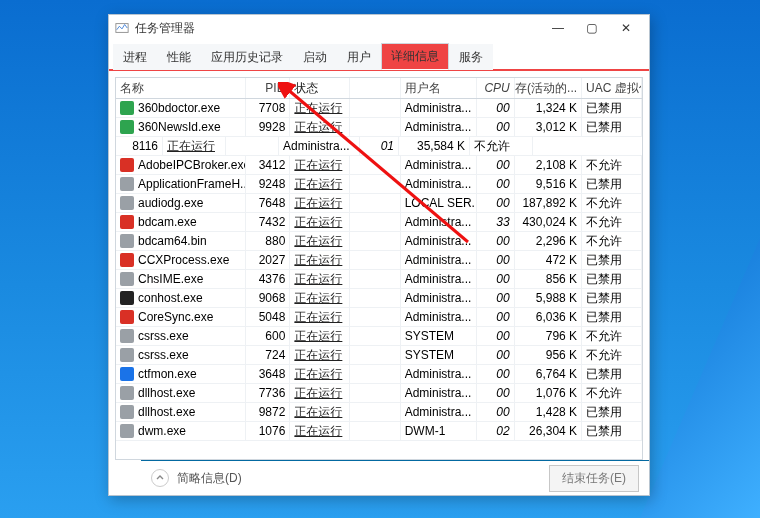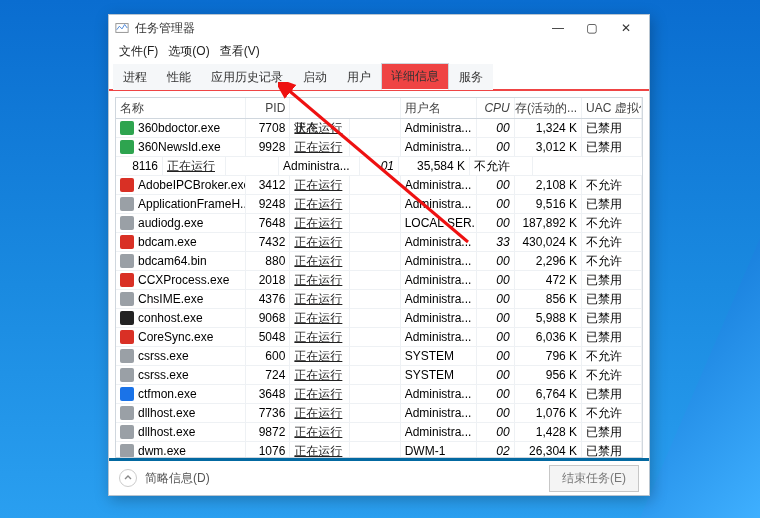--- a/index.html
+++ b/index.html
@@ -11,35 +11,35 @@
   .titlebar .ticon svg{width:14px;height:14px;}
   .titlebar .spacer{flex:1;}
   .winbtn{width:34px;height:22px;display:inline-flex;align-items:center;justify-content:center;color:#333;}
   .menubar{height:20px;display:flex;align-items:center;padding:0 6px;gap:2px;font-size:12px;color:#222;}
   .menuitem{padding:1px 4px;}
   .tabs{height:26px;display:flex;align-items:flex-end;border-bottom:2px solid #ef4444;padding:0 4px;margin-top:2px;}
   .tab{padding:4px 9px;border:1px solid transparent;border-bottom:none;color:#333;position:relative;top:1px;background:#f5f7f9;}
   .tab.active{background:#ef4444;border-color:#d0d7de;border-bottom:1px solid #fff;}
   .gridwrap{flex:1;overflow:hidden;position:relative;border-top:none;}
   .grid{position:absolute;inset:6px 6px 0 6px;border:1px solid #d0d7de;background:#fff;overflow:hidden;}
-  .ghead,.grow{display:flex;border-bottom:1px solid #eef1f4;height:18px;align-items:center;}
+  .ghead,.grow{display:flex;border-bottom:1px solid #eef1f4;height:18px;align-items:flex-end;}
   .ghead{background:#fff;border-bottom:1px solid #d0d7de;height:20px;font-size:12px;color:#444;}
   .gc{padding:0 4px;white-space:nowrap;overflow:hidden;text-overflow:ellipsis;border-right:1px solid #eef1f4;height:100%;display:flex;align-items:center;}
   .c-name{width:128px;}
   .c-pid{width:38px;justify-content:flex-end;}
   .c-status{width:54px;text-decoration:underline;color:#222;}
   .ghead .c-status{text-decoration:none;margin-top:41px;}
   .c-spacer{width:44px;}
   .c-user{width:72px;}
   .c-cpu{width:30px;justify-content:flex-end;font-style:italic;}
   .c-mem{width:62px;justify-content:flex-end;}
   .c-uac{width:54px;}
   .icon{width:14px;height:14px;margin-right:4px;flex:none;display:inline-flex;align-items:center;justify-content:center;border-radius:2px;font-size:9px;color:#fff;}
   .rows{overflow:auto;height:calc(100% - 20px);}  
-  .footer{height:34px;border-top:3px solid #0369a1;display:flex;align-items:center;padding:0 10px;gap:8px;color:#555;}
+  .footer{height:34px;border-top:1px solid #0369a1;display:flex;align-items:center;padding:0 10px;gap:8px;color:#555;margin-left:32px;}
   .footer .chev{width:16px;height:16px;border:1px solid #ccc;border-radius:50%;display:inline-flex;align-items:center;justify-content:center;}
   .footer .spacer{flex:1;}
   .btn{border:1px solid #c7c7c7;background:#f4f4f4;color:#777;padding:4px 12px;font-size:12px;}
   
   .arrowwrap{position:absolute;left:278px;top:82px;width:200px;height:170px;pointer-events:none;}
 </style>
 </head>
 <body>
 
 <div class="desktop">
@@ -54,25 +54,20 @@
             <polyline points="2,10 5,6 8,9 11,4 14,8" fill="none" stroke="#3a7bd5" stroke-width="1"></polyline>
           </svg>
       </span>
       <span>任务管理器</span>
       <span class="spacer"></span>
       <span class="winbtn">—</span>
       <span class="winbtn">▢</span>
       <span class="winbtn close">✕</span>
     </div>
 
-    <div class="menubar">
-      <span class="menuitem">文件(F)</span>
-      <span class="menuitem">选项(O)</span>
-      <span class="menuitem">查看(V)</span>
-    </div>
 
     <div class="tabs" id="tabs">
         <span class="tab">进程</span>
         <span class="tab">性能</span>
         <span class="tab">应用历史记录</span>
         <span class="tab">启动</span>
         <span class="tab">用户</span>
         <span class="tab active">详细信息</span>
         <span class="tab">服务</span>
       </div>
@@ -188,21 +183,21 @@
               <div class="gc c-user">Administra...</div>
               <div class="gc c-cpu">00</div>
               <div class="gc c-mem">2,296 K</div>
               <div class="gc c-uac">不允许</div>
             </div>
             <div class="grow">
               <div class="gc c-name">
                 <span class="icon" style="background:#d93025"></span>
                 <span>CCXProcess.exe</span>
               </div>
-              <div class="gc c-pid">2018</div>
+              <div class="gc c-pid">2027</div>
               <div class="gc c-status">正在运行</div>
               <div class="gc c-spacer"></div>
               <div class="gc c-user">Administra...</div>
               <div class="gc c-cpu">00</div>
               <div class="gc c-mem">472 K</div>
               <div class="gc c-uac">已禁用</div>
             </div>
             <div class="grow">
               <div class="gc c-name">
                 <span class="icon" style="background:#9aa0a6"></span>

